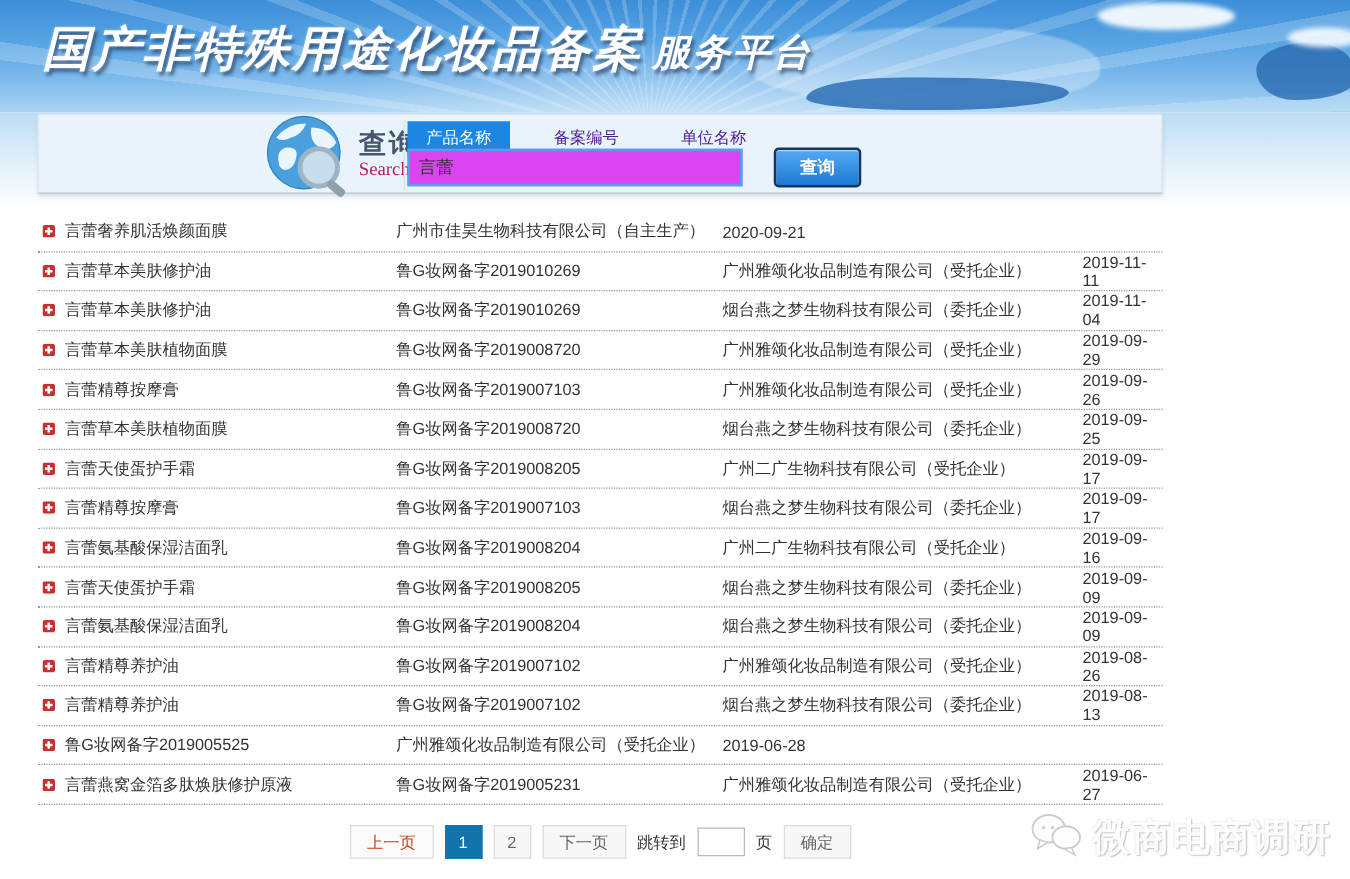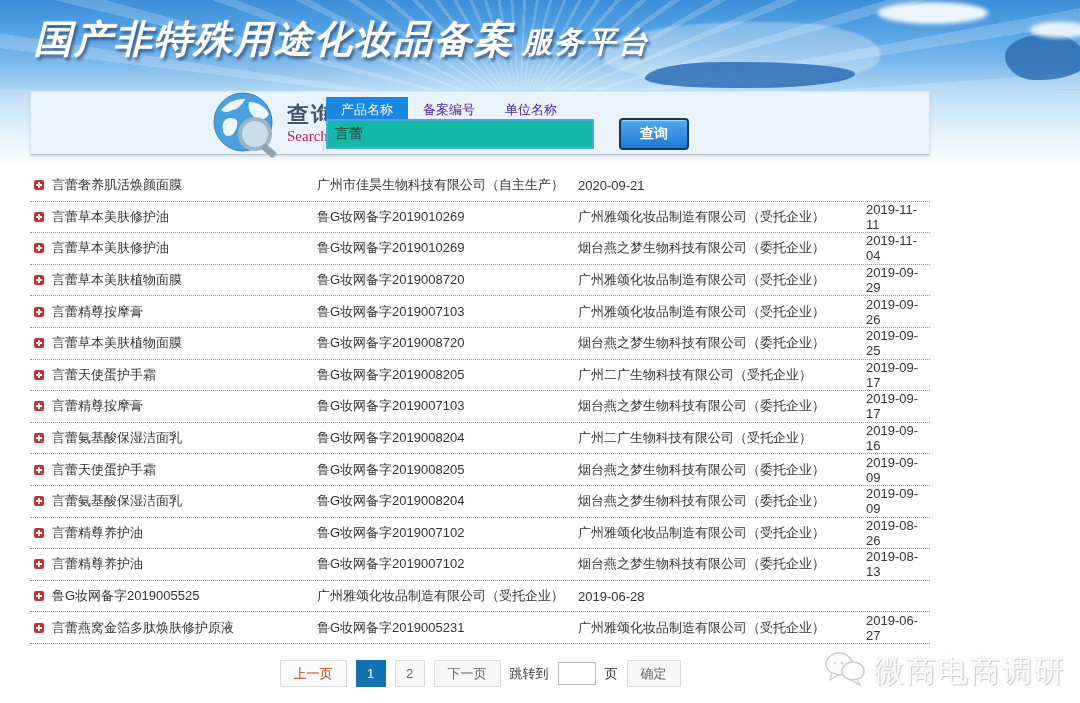--- a/index.html
+++ b/index.html
@@ -40,26 +40,26 @@
   
   .search-panel { position:absolute; left:30px; top:91px; width:900px; height:64px;
             background:#e9f3fc; border:1px solid #d6e4ef; border-bottom:1px solid #b9c2c9;
             box-shadow:0 2px 3px rgba(120,140,160,.25); }
   .logo-wrap { position:absolute; left:180px; top:-2px; display:flex; align-items:flex-start; }
   .logo-text { margin-left:4px; margin-top:10px; }
   .logo-cn { font-size:22px; font-weight:bold; color:#44566b; letter-spacing:2px; }
   .logo-en { font-size:15px; color:#be185d; font-family:"Liberation Serif", serif; margin-top:-2px; }
   .logo-divider { position:absolute; left:292px; top:4px; height:56px; width:1px; background:#cfe2f0; }
 
-  .tabs { position:absolute; left:295px; top:5px; display:flex; font-size:13px; }
+  .tabs { position:absolute; left:295px; top:5px; display:flex; font-size:13px;gap:20px; }
   .tab { padding:4px 15px 5px; color:#4c1d95; cursor:pointer; }
   .tab.active { background:#1b87e0; color:#fff; }
 
   .search-input { position:absolute; left:295px; top:27px; width:268px; height:30px;
-            border:2px solid #4da2e8; background:#14b8a6; font-size:14px; color:#333;
+            border:2px solid #4da2e8; background:#d946ef; font-size:14px; color:#333;
             padding:0 7px; outline:none; font-family:"Liberation Sans", sans-serif; }
   .search-btn { position:absolute; left:588px; top:26px; width:70px; height:32px;
             background:linear-gradient(180deg,#55a9f2,#1c7ad2); border:2px solid #15365e;
             border-radius:4px; color:#fff; font-size:14px; font-weight:bold;
             box-shadow:inset 0 1px 0 rgba(255,255,255,.5); cursor:pointer;
             font-family:"Liberation Sans", sans-serif; }
 
   
   .results { position:absolute; left:30px; top:170px; width:900px; }
   .row { display:grid; grid-template-columns:22px 265px 261px 288px 1fr;
@@ -80,21 +80,21 @@
   .pg-num { height:27px; min-width:30px; padding:0 10px; border:1px solid #dcdcdc;
          background:#f7f7f7; color:#666; font-size:13px; cursor:pointer;
          font-family:"Liberation Sans", sans-serif; }
   .pg-num.active { background:#1273ae; border-color:#1273ae; color:#fff; }
   .jump-input { width:38px; height:23px; border:1px solid #b9b9b9; background:#fff;
          font-size:13px; padding:0 3px; outline:none; }
 
   
   .watermark { position:absolute; right:14px; bottom:10px; display:flex; align-items:center;
          gap:6px; pointer-events:none; }
-  .wm-text { font-size:30px; font-weight:normal; letter-spacing:2px; color:#fdfdfd;
+  .wm-text { font-size:30px; font-weight:bold; letter-spacing:2px; color:#fdfdfd;
          text-shadow:1px 1px 1px #c6c6c6, -1px -1px 1px #f2f2f2, 0 0 1px #d8d8d8; }
 </style>
 </head>
 <body>
 
 <div class="stage">
 
   <div class="banner">
     <div class="rays"></div>
     <div class="glow"></div>

